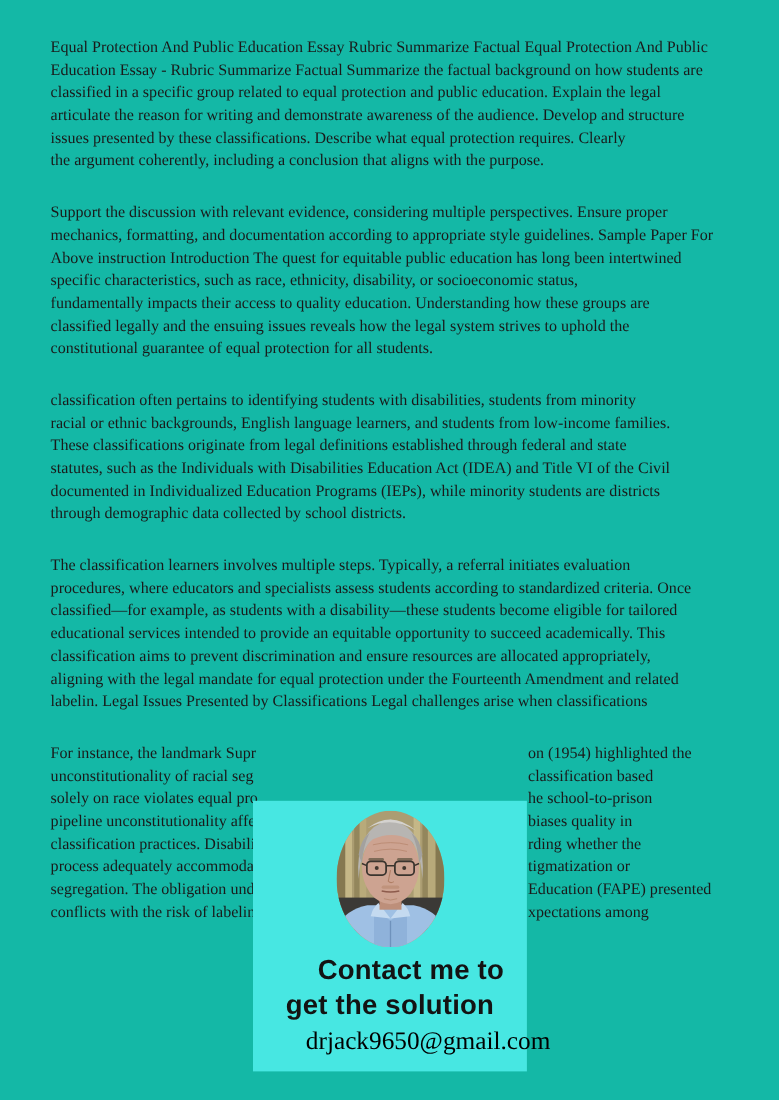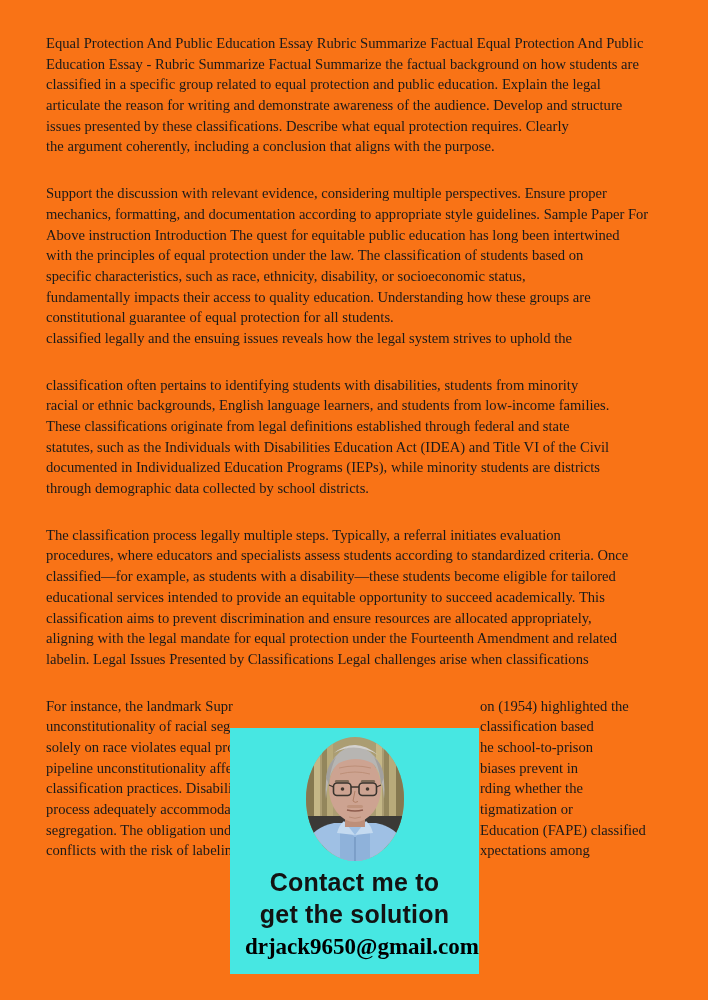--- a/index.html
+++ b/index.html
@@ -6,21 +6,21 @@
   body {
     width: 708px; height: 1000px;
     background: #ffffff;
     font-family: "Liberation Serif", serif;
     position: relative;
     overflow: hidden;
   }
   .page {
     position: absolute; left: 0; top: 0;
     width: 708px; height: 1000px;
-    background: #f97316;
+    background: #14b8a6;
     overflow: hidden;
   }
   .content {
     position: absolute;
     left: 46px; top: 33px;
     width: 620px;
     color: #1a1a1a;
     font-size: 14.6px;
   }
   .para { margin: 0 0 26px 0; }
@@ -58,76 +58,76 @@
     font-size: 25px;
     letter-spacing: 0.2px;
     color: #131313;
   }
   .hl1 { top: 140px; }
   .hl2 { top: 172px; }
   .email {
     position: absolute;
     width: 100%;
     top: 206px;
-    text-align: right;
+    text-align: left;
     font-family: "Liberation Serif", serif;
-    font-weight: bold;
+    font-weight: normal;
     font-size: 23px;
     color: #000000;
+    margin-left: 48px;
   }
 </style>
 </head>
 <body style="background: rgb(255, 255, 255);">
 
 <div class="page">
 
   <div class="content" id="essay-text" style="color: rgb(26, 26, 26);">
       <div class="para">
         <div class="line">Equal Protection And Public Education Essay Rubric Summarize Factual Equal Protection And Public</div>
         <div class="line">Education Essay - Rubric Summarize Factual Summarize the factual background on how students are</div>
         <div class="line">classified in a specific group related to equal protection and public education. Explain the legal</div>
         <div class="line">articulate the reason for writing and demonstrate awareness of the audience. Develop and structure</div>
         <div class="line">issues presented by these classifications. Describe what equal protection requires. Clearly</div>
         <div class="line">the argument coherently, including a conclusion that aligns with the purpose.</div>
       </div>
       <div class="para">
         <div class="line">Support the discussion with relevant evidence, considering multiple perspectives. Ensure proper</div>
         <div class="line">mechanics, formatting, and documentation according to appropriate style guidelines. Sample Paper For</div>
         <div class="line">Above instruction Introduction The quest for equitable public education has long been intertwined</div>
-        <div class="line">with the principles of equal protection under the law. The classification of students based on</div>
         <div class="line">specific characteristics, such as race, ethnicity, disability, or socioeconomic status,</div>
         <div class="line">fundamentally impacts their access to quality education. Understanding how these groups are</div>
+        <div class="line">classified legally and the ensuing issues reveals how the legal system strives to uphold the</div>
         <div class="line">constitutional guarantee of equal protection for all students.</div>
-        <div class="line">classified legally and the ensuing issues reveals how the legal system strives to uphold the</div>
       </div>
       <div class="para">
         <div class="line">classification often pertains to identifying students with disabilities, students from minority</div>
         <div class="line">racial or ethnic backgrounds, English language learners, and students from low-income families.</div>
         <div class="line">These classifications originate from legal definitions established through federal and state</div>
         <div class="line">statutes, such as the Individuals with Disabilities Education Act (IDEA) and Title VI of the Civil</div>
         <div class="line">documented in Individualized Education Programs (IEPs), while minority students are districts</div>
         <div class="line">through demographic data collected by school districts.</div>
       </div>
       <div class="para">
-        <div class="line">The classification process legally multiple steps. Typically, a referral initiates evaluation</div>
+        <div class="line">The classification learners involves multiple steps. Typically, a referral initiates evaluation</div>
         <div class="line">procedures, where educators and specialists assess students according to standardized criteria. Once</div>
         <div class="line">classified—for example, as students with a disability—these students become eligible for tailored</div>
         <div class="line">educational services intended to provide an equitable opportunity to succeed academically. This</div>
         <div class="line">classification aims to prevent discrimination and ensure resources are allocated appropriately,</div>
         <div class="line">aligning with the legal mandate for equal protection under the Fourteenth Amendment and related</div>
         <div class="line">labelin. Legal Issues Presented by Classifications Legal challenges arise when classifications</div>
       </div>
       <div class="para">
         <div class="line"><span>For instance, the landmark Supr</span><span class="frag-right">on (1954) highlighted the</span></div>
         <div class="line"><span>unconstitutionality of racial seg</span><span class="frag-right">classification based</span></div>
         <div class="line"><span>solely on race violates equal pro</span><span class="frag-right">he school-to-prison</span></div>
-        <div class="line"><span>pipeline unconstitutionality affe</span><span class="frag-right">biases prevent in</span></div>
+        <div class="line"><span>pipeline unconstitutionality affe</span><span class="frag-right">biases quality in</span></div>
         <div class="line"><span>classification practices. Disabili</span><span class="frag-right">rding whether the</span></div>
         <div class="line"><span>process adequately accommoda</span><span class="frag-right">tigmatization or</span></div>
-        <div class="line"><span>segregation. The obligation und</span><span class="frag-right">Education (FAPE) classified</span></div>
+        <div class="line"><span>segregation. The obligation und</span><span class="frag-right">Education (FAPE) presented</span></div>
         <div class="line"><span>conflicts with the risk of labelin</span><span class="frag-right">xpectations among</span></div>
       </div>
     </div>
 
   <div class="card" style="background: rgb(71, 231, 226);">
     <div class="photo-wrap">
       
       <svg width="98" height="124" viewBox="0 0 98 124" xmlns="http://www.w3.org/2000/svg">
         <defs>
           <clipPath id="ovalClip">
@@ -182,18 +182,18 @@
           <path d="M49,54 L47,64 Q49,66.5 52,64.5" stroke="#b07f65" stroke-width="1" fill="none"></path>
 
           <rect x="41" y="68" width="16" height="3" rx="1.5" fill="#b88a72" opacity="0.65"></rect>
 
           <path d="M41,73 Q49,75 57,73" stroke="#8d5b4c" stroke-width="1.4" fill="none"></path>
 
           <path d="M43,80 Q49,82.5 55,80" stroke="#b5876e" stroke-width="0.8" fill="none"></path>
         </g>
       </svg>
     </div>
-    <div class="headline hl1" style="color: rgb(19, 19, 19);">Contact me to</div>
+    <div class="headline hl1" style="color: rgb(19, 19, 19); margin-left: 19px;">Contact me to</div>
     <div class="headline hl2" style="color: rgb(19, 19, 19);">get the solution</div>
     <div class="email">drjack9650@gmail.com</div>
   </div>
 
 </div>
 
 </body></html>

